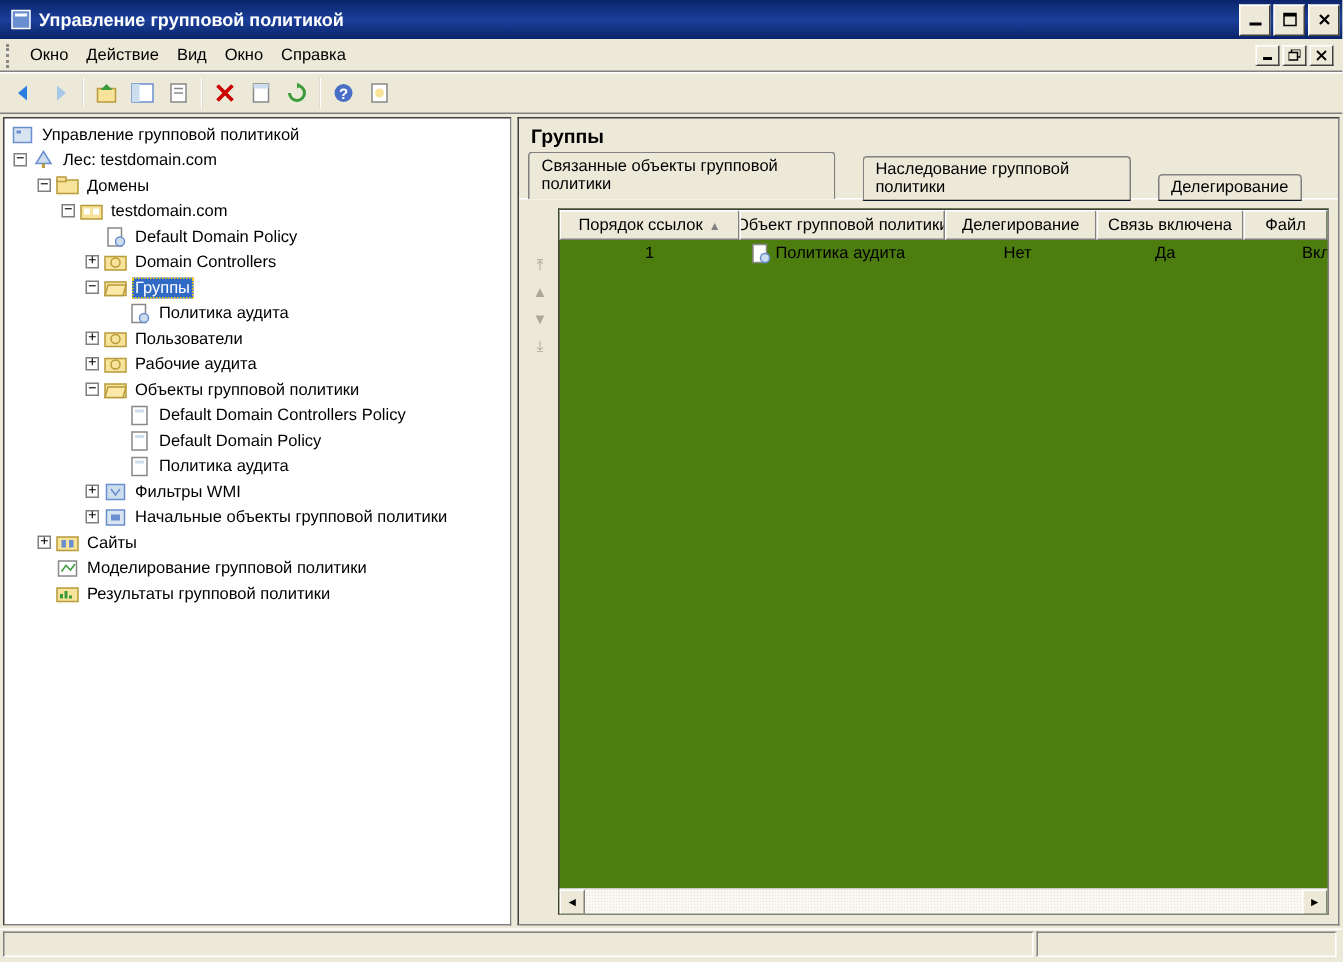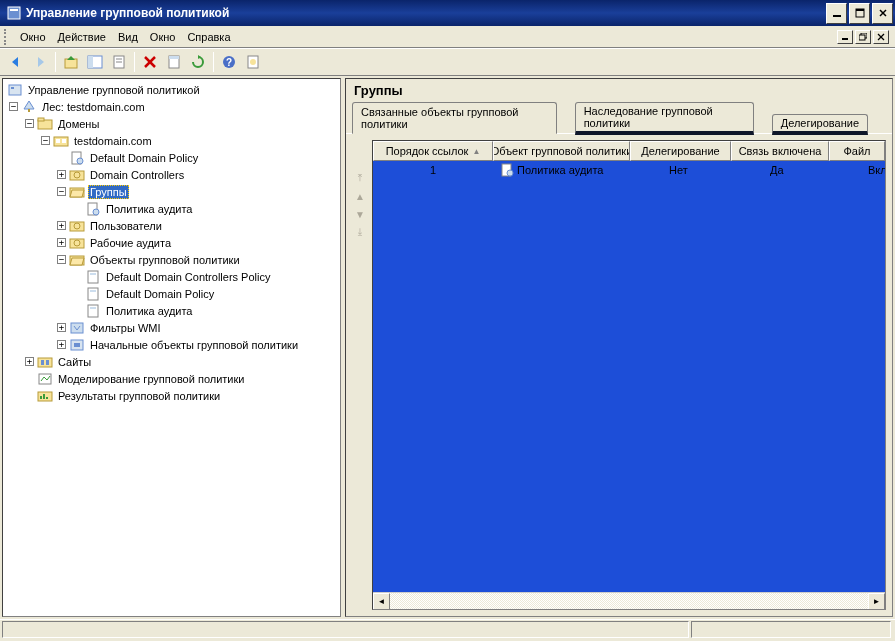--- a/index.html
+++ b/index.html
@@ -37,28 +37,28 @@
   .tree-toggle { width: 9px; height: 9px; border: 1px solid #808080; display: flex; align-items: center; justify-content: center; font-size: 9px; line-height: 7px; margin-right: 3px; color: #000; background: #fff; font-family: monospace; }
   .tree-icon { width: 16px; height: 16px; margin-right: 3px; flex-shrink: 0; }
   .tree-label { padding: 1px 2px; }
   .tree-label.selected { background: #316ac5; color: #fff; border: 1px dotted #ffcc00; padding: 0 1px; }
   .indent { display: inline-block; }
 
   
   .rp-title { font-weight: bold; font-size: 13px; padding: 4px 8px 2px 8px; }
   .rp-tabs { display: flex; align-items: flex-end; padding: 0 6px; border-bottom: 1px solid #fff; position: relative; }
   .rp-tab { background: #ece9d8; border: 1px solid #808080; border-bottom: 1px solid #ece9d8; border-radius: 3px 3px 0 0; padding: 3px 8px; margin-right: 18px; position: relative; top: 1px; }
-  .rp-tab.inactive { border-bottom: 4px solid #0f172a; background: #ece9d8; z-index: 0; top: 2px; padding: 2px 8px; }
+  .rp-tab.inactive { border-bottom: 1px solid #0f172a; background: #ece9d8; z-index: 0; top: 2px; padding: 2px 8px; }
   .rp-tab.active { z-index: 2; background: #ece9d8; border-bottom: 1px solid #ece9d8; }
 
   .rp-body { flex: 1; display: flex; background: #ece9d8; padding: 6px; overflow: hidden; }
   .arrow-col { width: 20px; display: flex; flex-direction: column; gap: 2px; padding-top: 30px; }
   .arrow-btn { width: 16px; height: 16px; display: flex; align-items: center; justify-content: center; color: #aca899; font-size: 10px; }
 
-  .grid-wrap { flex: 1; background: #1d4ed8; border: 1px solid #808080; border-top-color: #404040; border-left-color: #404040; display: flex; flex-direction: column; overflow: hidden; }
+  .grid-wrap { flex: 1; background: #4d7c0f; border: 1px solid #808080; border-top-color: #404040; border-left-color: #404040; display: flex; flex-direction: column; overflow: hidden; }
   .grid-header { display: flex; background: #ece9d8; height: 20px; flex-shrink: 0; }
   .grid-h { border: 1px solid; border-color: #fff #808080 #808080 #fff; padding: 2px 6px; display: flex; align-items: center; justify-content: center; overflow: hidden; white-space: nowrap; }
   .grid-body { flex: 1; overflow: auto; }
   .grid-row { display: flex; height: 17px; align-items: center; }
   .grid-cell { padding: 1px 6px; overflow: hidden; white-space: nowrap; display: flex; align-items: center; }
   .sort-arrow { margin-left: 4px; font-size: 8px; color: #808080; }
 
   .hscroll { height: 17px; background: #ece9d8; display: flex; align-items: center; border-top: 1px solid #ccc; }
   .hscroll .sbtn { width: 17px; height: 17px; background: #ece9d8; border: 1px solid; border-color: #fff #808080 #808080 #fff; display: flex; align-items: center; justify-content: center; font-size: 8px; }
   .hscroll .track { flex: 1; height: 17px; background: repeating-conic-gradient(#ece9d8 0 25%, #fff 0 50%) 0 0/2px 2px; }

